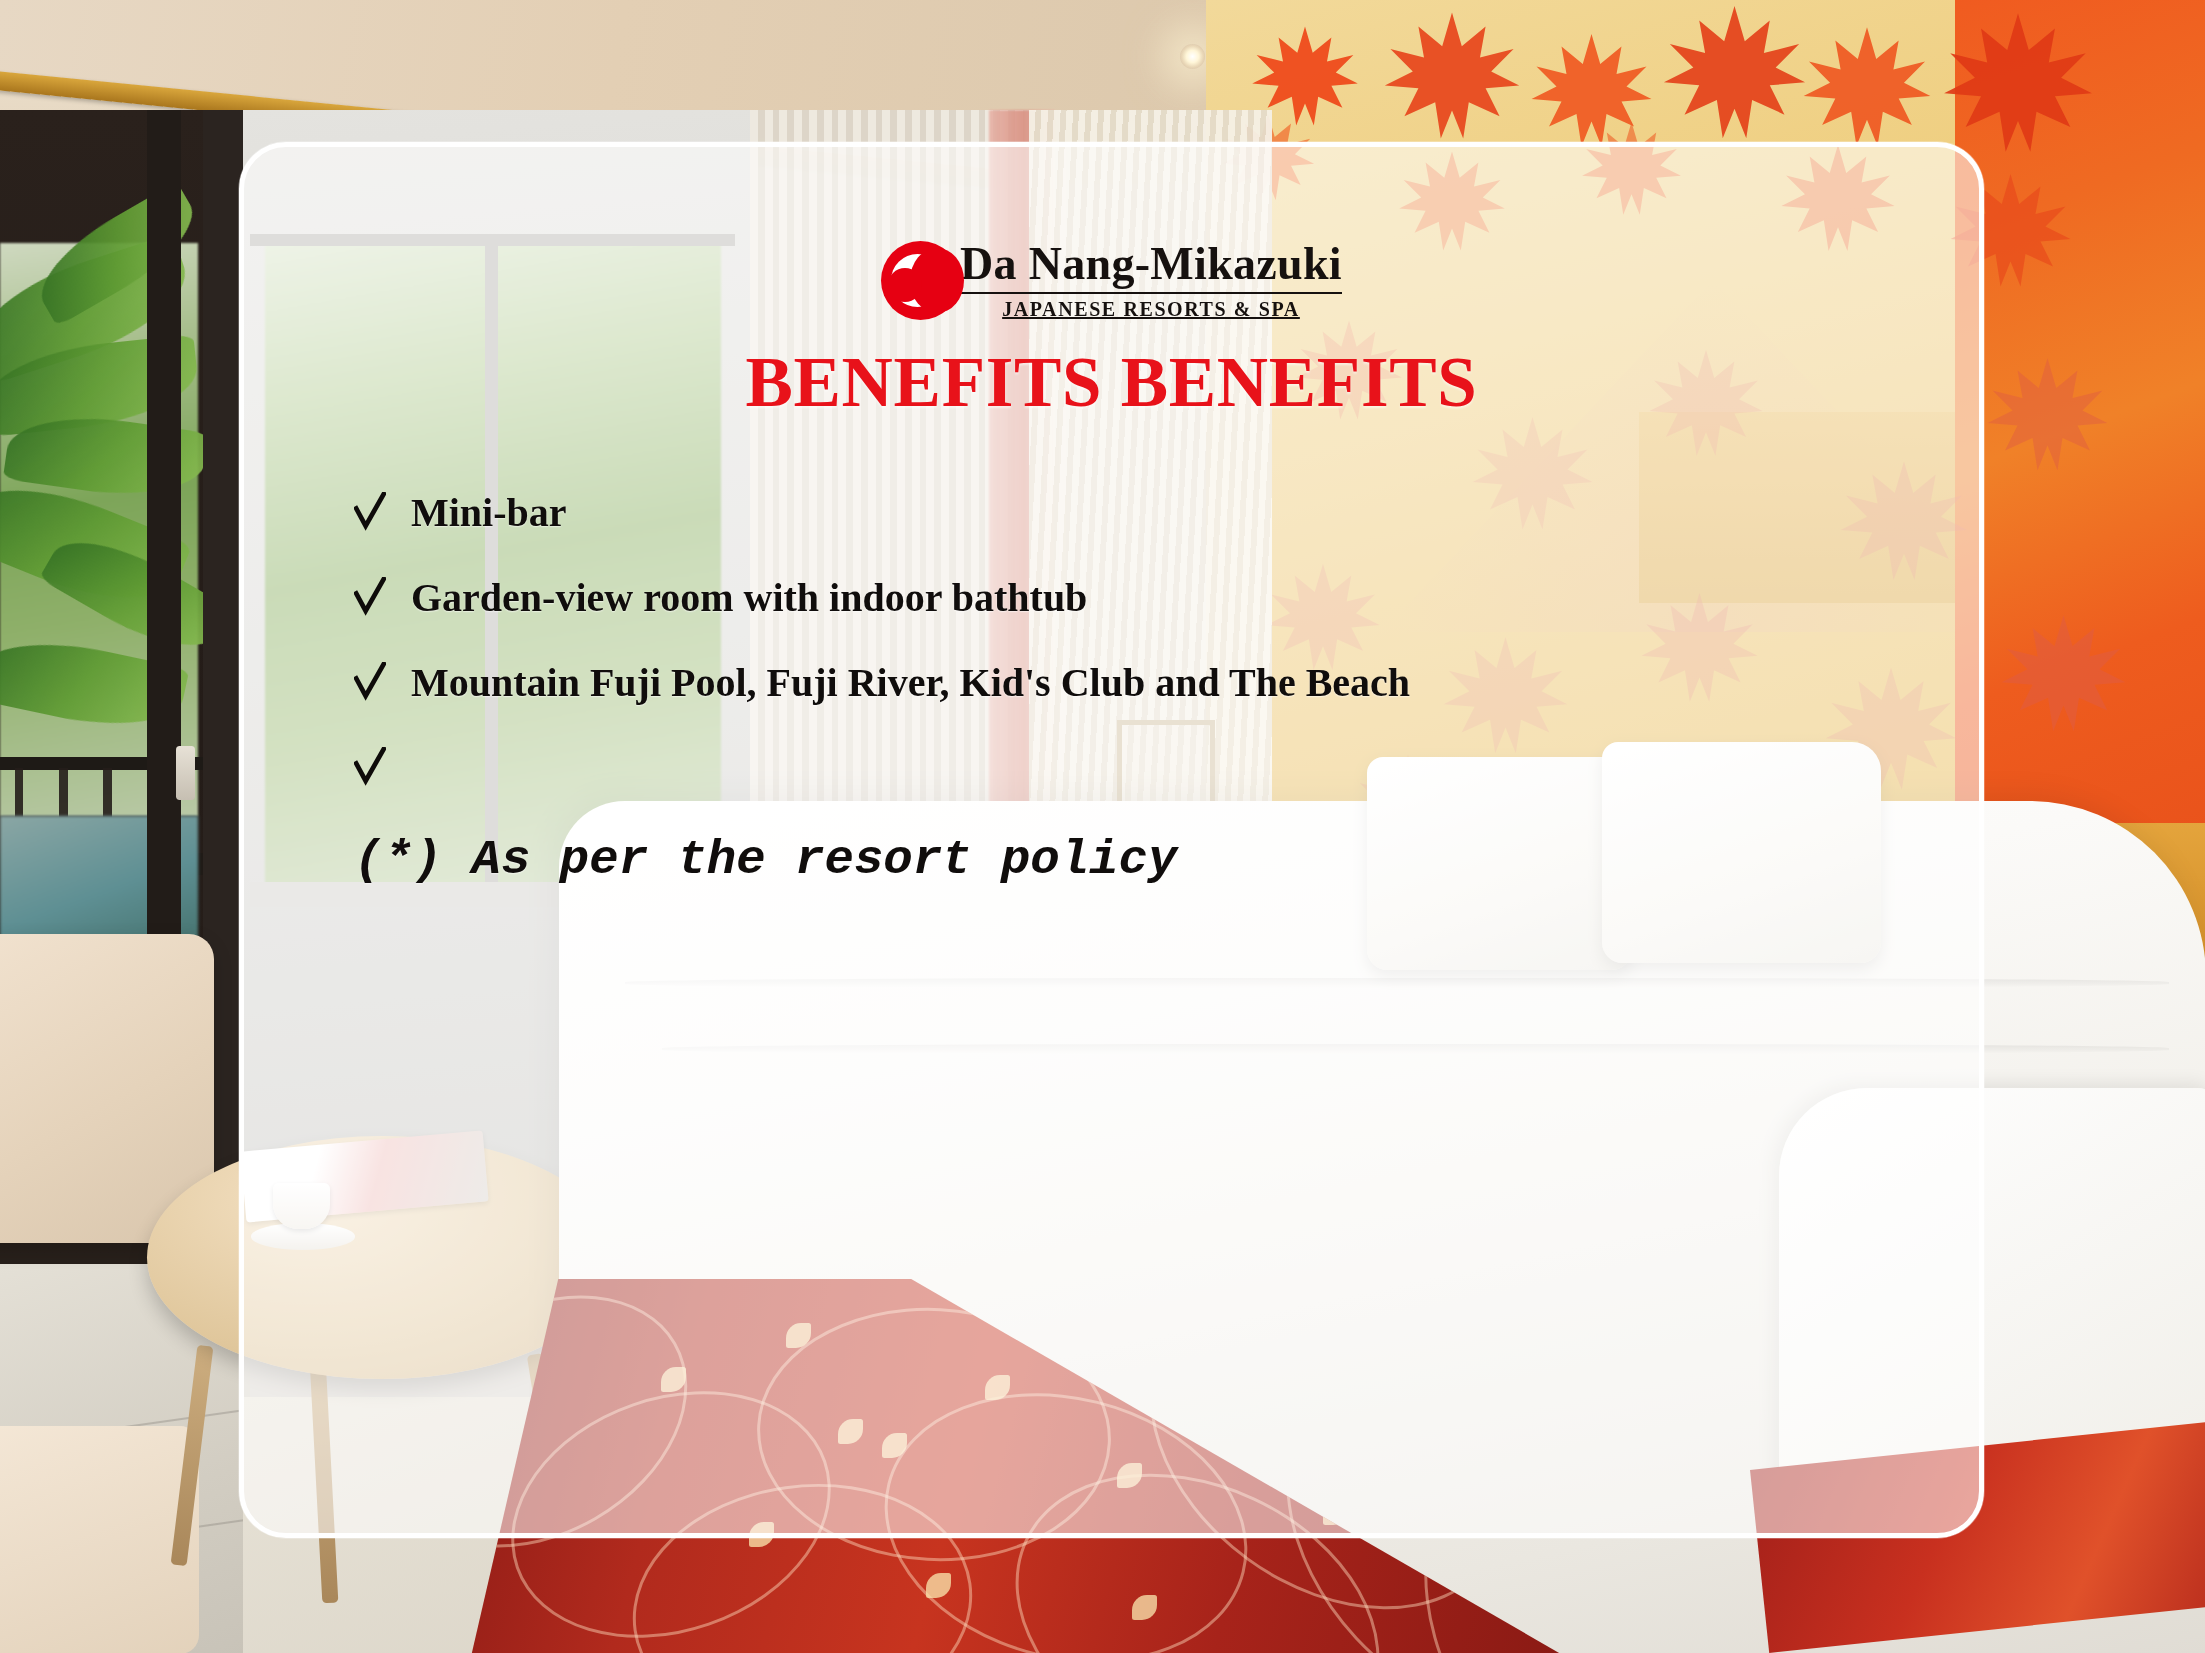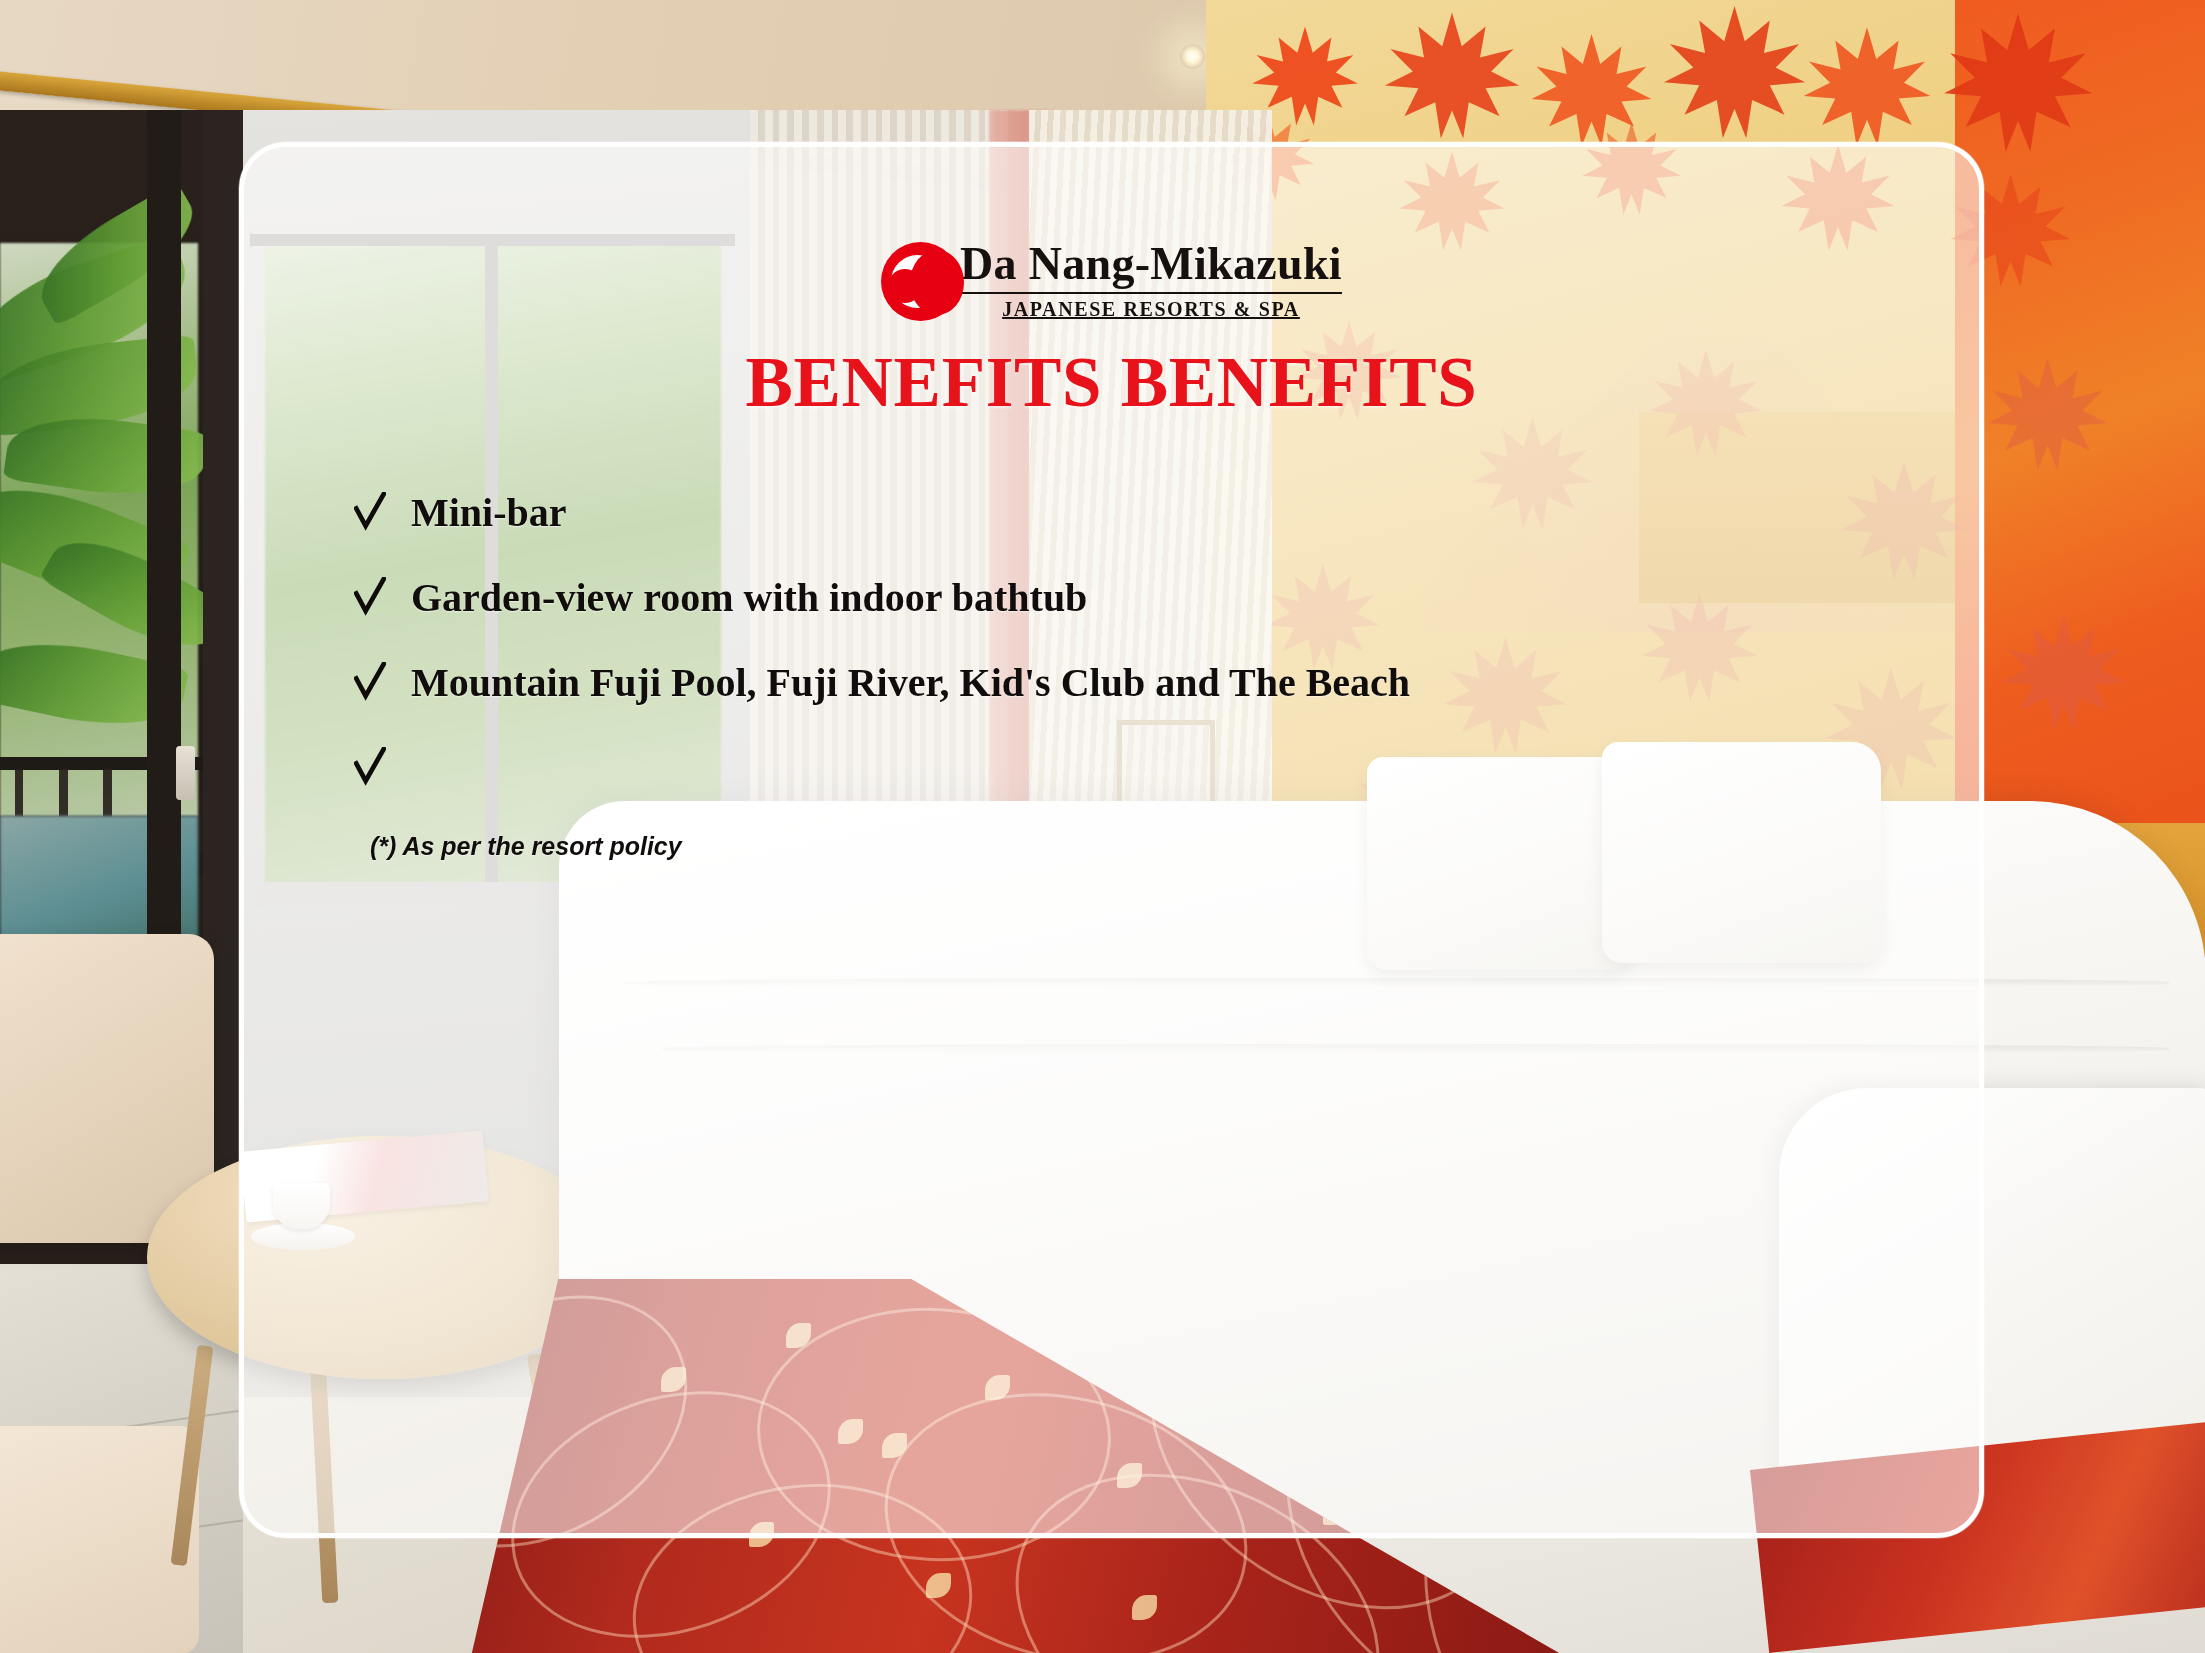--- a/index.html
+++ b/index.html
@@ -123,43 +123,43 @@
   
   #card{
     position:absolute;left:239px;top:142px;width:1735px;height:1386px;
     border:5.1px solid #ffffff;border-radius:47px;
     background:rgba(255,255,255,0.56);
     box-shadow:0 0 0 0.7px rgba(255,255,255,.35);
   }
   .card-inner{position:absolute;inset:0;padding:0;}
 
   
-  .logo-row{position:absolute;left:0;right:0;top:94px;display:flex;align-items:flex-end;justify-content:center;}
+  .logo-row{position:absolute;left:0;right:0;top:94px;display:flex;align-items:flex-start;justify-content:center;}
   .logo-mark{position:relative;width:79px;height:79px;flex:0 0 auto;}
   .logo-mark .outer{position:absolute;inset:0;border-radius:50%;background:#e60012;}
   .logo-mark .crescent{position:absolute;left:10.3px;top:13.2px;width:53px;height:53px;border-radius:50%;background:#ffffff;}
   .logo-mark .crescent2{position:absolute;left:29px;top:7.4px;width:54px;height:65px;border-radius:50%;background:#e60012;}
   .logo-mark .dot{position:absolute;left:7.4px;top:26.5px;width:34px;height:34px;border-radius:50%;background:#e60012;}
   .logo-text{display:flex;flex-direction:column;align-items:center;}
   .logo-name{font-family:"Liberation Serif",serif;font-size:46px;font-weight:700;color:#16110f;letter-spacing:0.3px;line-height:1.02;}
   .logo-rule{width:100%;height:2.2px;background:#16110f;margin:4.4px 0 3.7px;}
   .logo-sub{font-family:"Liberation Serif",serif;font-size:20px;font-weight:700;color:#16110f;letter-spacing:1.6px;text-decoration:underline;}
 
   .title{position:absolute;left:0;right:0;top:195px;text-align:center;
     font-family:"Liberation Serif",serif;font-weight:700;font-size:71px;color:#e8121a;letter-spacing:0.7px;
     text-shadow:0 1.5px 2.2px rgba(255,255,255,.55);}
 
   .benefits{position:absolute;left:110px;top:345px;right:44px;}
   .b-item{display:flex;align-items:flex-start;gap:25px;margin-bottom:41px;}
   .check{flex:0 0 auto;width:32px;height:44px;position:relative;}
   .check svg{display:block;}
   .b-text{font-family:"Liberation Serif",serif;font-weight:700;font-size:40px;color:#100d0c;line-height:1.05;
     text-shadow:0 0.7px 1.5px rgba(255,255,255,.6);}
-  .note{margin-top:13.2px;margin-left:16px;
-    font-family:Liberation Sans, sans-serif;font-weight:700;font-style:italic;font-size:25px;color:#100d0c;
+  .note{margin-top:13.2px;margin-left:0;
+    font-family:Liberation Mono, monospace;font-weight:700;font-style:italic;font-size:49px;color:#100d0c;
     text-shadow:0 0.7px 1.5px rgba(255,255,255,.6);}
 </style>
 </head>
 <body>
 
 <div id="photo">
 
   <div class="ceiling"></div>
   <div class="soffit"></div>
   <div class="ceiling-band"></div>

